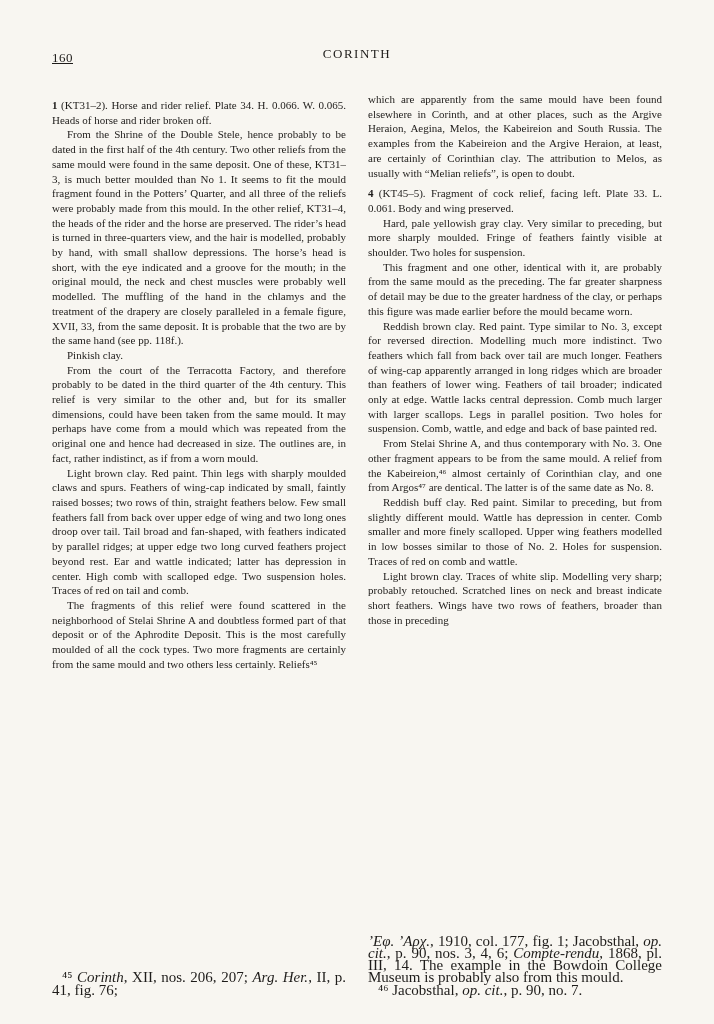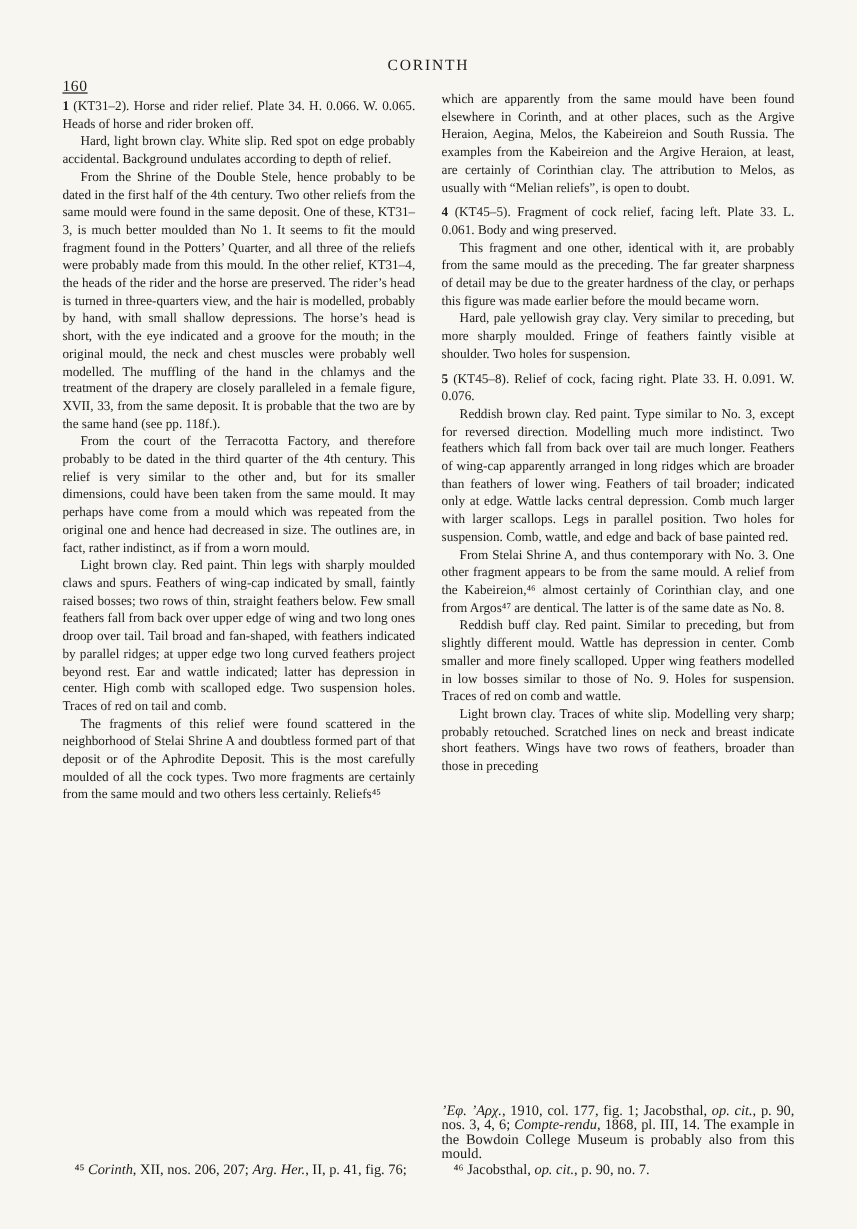--- a/index.html
+++ b/index.html
@@ -11,88 +11,87 @@
     -webkit-font-smoothing:antialiased;
   }
   .page{
     box-sizing:border-box;
     width:714px;height:1024px;
     padding:46px 52px 0 52px;
     overflow:hidden;
   }
   .header{position:relative;height:18px;}
   .pagenum{
-    position:absolute;left:0;top:18px;
+    position:absolute;left:0;top:4px;
     font-size:13px;letter-spacing:.5px;text-decoration:underline;
   }
   .running-title{
     display:block;text-align:center;
     font-size:13px;letter-spacing:1.5px;
   }
   .columns{
-    display:flex;gap:22px;margin-top:12px;
+    display:flex;gap:22px;margin-top:28px;
   }
   .column{
     width:294px;height:914px;
     display:flex;flex-direction:column;
     overflow:hidden;
   }
   .column-text{flex:0 0 auto;}
   .para{
     margin:0;
     font-size:11px;line-height:14.7px;
     text-align:justify;
     hyphens:auto;-webkit-hyphens:auto;
   }
   .para.entry{margin-top:6px;}
   .para.entry b{font-weight:bold;}
   .para.body{text-indent:15px;}
   .para.cont{text-indent:0;}
   .fnblock{margin-top:auto;padding-bottom:10px;}
   .footnote{
     margin:0;
-    font-size:12px;line-height:12.3px;
+    font-size:15px;line-height:12.3px;
     text-align:justify;
     hyphens:auto;-webkit-hyphens:auto;
   }
   .footnote.fn-indent{text-indent:10px;}
   i{font-style:italic;}
 </style>
 </head>
 <body>
 
 <div class="page">
   <div class="header">
     <span class="pagenum">160</span>
     <span class="running-title">CORINTH</span>
   </div>
   <div class="columns">
     <div class="column" id="col-left">
       <div class="column-text">
           <p class="para entry"><b>1</b> (KT31–2). Horse and rider relief. Plate 34. H. 0.066. W. 0.065. Heads of horse and rider broken off.</p>
-          <p class="para body">Hard, light brown clay. White slip. Red spot on edge probably accidental. Background undulates according to depth of relief.</p>
           <p class="para body">From the Shrine of the Double Stele, hence probably to be dated in the first half of the 4th century. Two other reliefs from the same mould were found in the same deposit. One of these, KT31–3, is much better moulded than No 1. It seems to fit the mould fragment found in the Potters’ Quarter, and all three of the reliefs were probably made from this mould. In the other relief, KT31–4, the heads of the rider and the horse are preserved. The rider’s head is turned in three-quarters view, and the hair is modelled, probably by hand, with small shallow depressions. The horse’s head is short, with the eye indicated and a groove for the mouth; in the original mould, the neck and chest muscles were probably well modelled. The muffling of the hand in the chlamys and the treatment of the drapery are closely paralleled in a female figure, XVII, 33, from the same deposit. It is probable that the two are by the same hand (see pp. 118f.).</p>
+          <p class="para body">Pinkish clay.</p>
           <p class="para body">From the court of the Terracotta Factory, and therefore probably to be dated in the third quarter of the 4th century. This relief is very similar to the other and, but for its smaller dimensions, could have been taken from the same mould. It may perhaps have come from a mould which was repeated from the original one and hence had decreased in size. The outlines are, in fact, rather indistinct, as if from a worn mould.</p>
           <p class="para body">Light brown clay. Red paint. Thin legs with sharply moulded claws and spurs. Feathers of wing-cap indicated by small, faintly raised bosses; two rows of thin, straight feathers below. Few small feathers fall from back over upper edge of wing and two long ones droop over tail. Tail broad and fan-shaped, with feathers indicated by parallel ridges; at upper edge two long curved feathers project beyond rest. Ear and wattle indicated; latter has depression in center. High comb with scalloped edge. Two suspension holes. Traces of red on tail and comb.</p>
           <p class="para body">The fragments of this relief were found scattered in the neighborhood of Stelai Shrine A and doubtless formed part of that deposit or of the Aphrodite Deposit. This is the most carefully moulded of all the cock types. Two more fragments are certainly from the same mould and two others less certainly. Reliefs⁴⁵</p>
         </div>
       <div class="fnblock">
           <p class="footnote fn-indent">⁴⁵ <i>Corinth</i>, XII, nos. 206, 207; <i>Arg. Her.</i>, II, p. 41, fig. 76;</p>
         </div>
     </div>
     <div class="column" id="col-right">
       <div class="column-text">
           <p class="para cont">which are apparently from the same mould have been found elsewhere in Corinth, and at other places, such as the Argive Heraion, Aegina, Melos, the Kabeireion and South Russia. The examples from the Kabeireion and the Argive Heraion, at least, are certainly of Corinthian clay. The attribution to Melos, as usually with “Melian reliefs”, is open to doubt.</p>
           <p class="para entry"><b>4</b> (KT45–5). Fragment of cock relief, facing left. Plate 33. L. 0.061. Body and wing preserved.</p>
+          <p class="para body">Hard, pale yellowish gray clay. Very similar to preceding, but more sharply moulded. Fringe of feathers faintly visible at shoulder. Two holes for suspension.</p>
           <p class="para body">This fragment and one other, identical with it, are probably from the same mould as the preceding. The far greater sharpness of detail may be due to the greater hardness of the clay, or perhaps this figure was made earlier before the mould became worn.</p>
-          <p class="para body">Hard, pale yellowish gray clay. Very similar to preceding, but more sharply moulded. Fringe of feathers faintly visible at shoulder. Two holes for suspension.</p>
-          <p class="para entry"><b>5</b> (KT45–8). Relief of cock, facing right. Plate 33. H. 0.091. W. 0.076.</p>
           <p class="para body">Reddish brown clay. Red paint. Type similar to No. 3, except for reversed direction. Modelling much more indistinct. Two feathers which fall from back over tail are much longer. Feathers of wing-cap apparently arranged in long ridges which are broader than feathers of lower wing. Feathers of tail broader; indicated only at edge. Wattle lacks central depression. Comb much larger with larger scallops. Legs in parallel position. Two holes for suspension. Comb, wattle, and edge and back of base painted red.</p>
           <p class="para body">From Stelai Shrine A, and thus contemporary with No. 3. One other fragment appears to be from the same mould. A relief from the Kabeireion,⁴⁶ almost certainly of Corinthian clay, and one from Argos⁴⁷ are dentical. The latter is of the same date as No. 8.</p>
-          <p class="para body">Reddish buff clay. Red paint. Similar to preceding, but from slightly different mould. Wattle has depression in center. Comb smaller and more finely scalloped. Upper wing feathers modelled in low bosses similar to those of No. 9. Holes for suspension. Traces of red on comb and wattle.</p>
+          <p class="para body">Reddish buff clay. Red paint. Similar to preceding, but from slightly different mould. Wattle has depression in center. Comb smaller and more finely scalloped. Upper wing feathers modelled in low bosses similar to those of No. 2. Holes for suspension. Traces of red on comb and wattle.</p>
           <p class="para body">Light brown clay. Traces of white slip. Modelling very sharp; probably retouched. Scratched lines on neck and breast indicate short feathers. Wings have two rows of feathers, broader than those in preceding</p>
         </div>
       <div class="fnblock">
           <p class="footnote"><i>’Εφ. ’Αρχ.</i>, 1910, col. 177, fig. 1; Jacobsthal, <i>op. cit.</i>, p. 90, nos. 3, 4, 6; <i>Compte-rendu</i>, 1868, pl. III, 14. The example in the Bowdoin College Museum is probably also from this mould.</p>
           <p class="footnote fn-indent">⁴⁶ Jacobsthal, <i>op. cit.</i>, p. 90, no. 7.</p>
         </div>
     </div>
   </div>
 </div>
 

